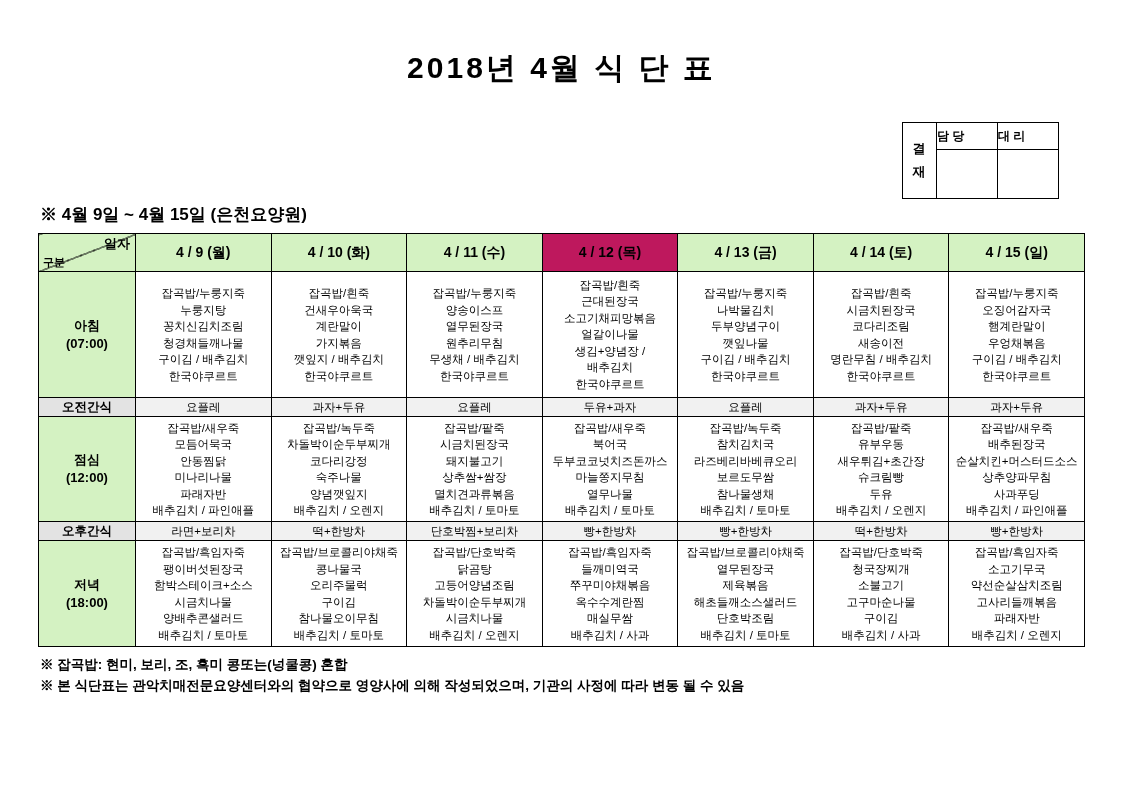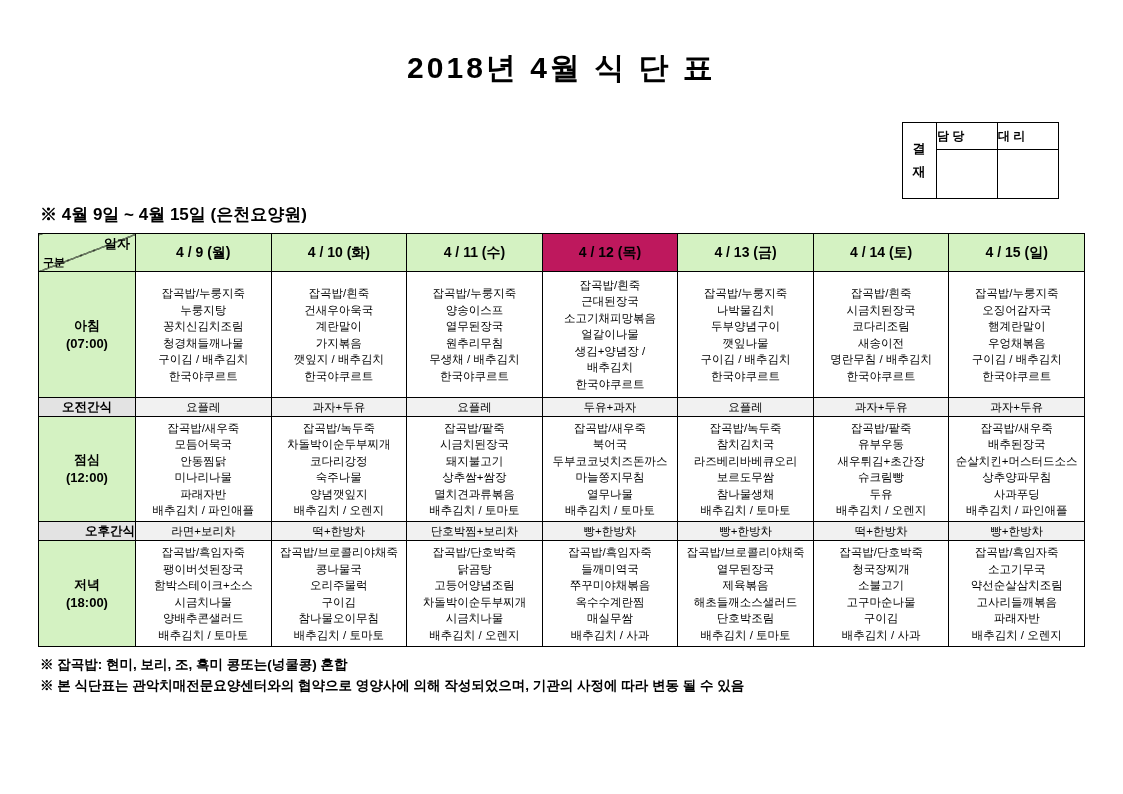--- a/index.html
+++ b/index.html
@@ -230,21 +230,21 @@
           <td class="dish">
             <div>잡곡밥/새우죽</div>
             <div>배추된장국</div>
             <div>순살치킨+머스터드소스</div>
             <div>상추양파무침</div>
             <div>사과푸딩</div>
             <div>배추김치 / 파인애플</div>
           </td>
         </tr>
         <tr class="snack">
-          <th class="row-label" style="background: rgb(227, 227, 227); text-align: right;">오후간식</th>
+          <th class="row-label" style="background: rgb(227, 227, 227);">오후간식</th>
           <td style="background: rgb(241, 241, 241);">라면+보리차</td>
           <td style="background: rgb(241, 241, 241);">떡+한방차</td>
           <td style="background: rgb(241, 241, 241);">단호박찜+보리차</td>
           <td style="background: rgb(241, 241, 241);">빵+한방차</td>
           <td style="background: rgb(241, 241, 241);">빵+한방차</td>
           <td style="background: rgb(241, 241, 241);">떡+한방차</td>
           <td style="background: rgb(241, 241, 241);">빵+한방차</td>
         </tr>
         <tr class="meal-2">
           <th class="row-label" style="background: rgb(212, 242, 194);">

